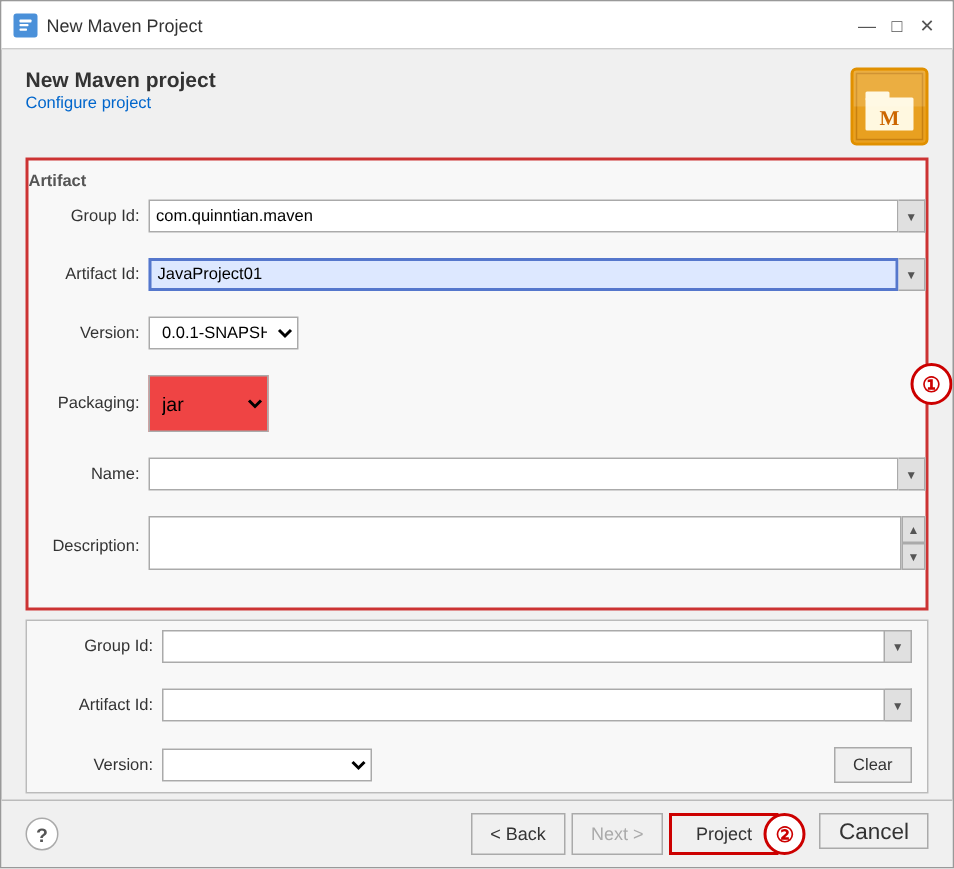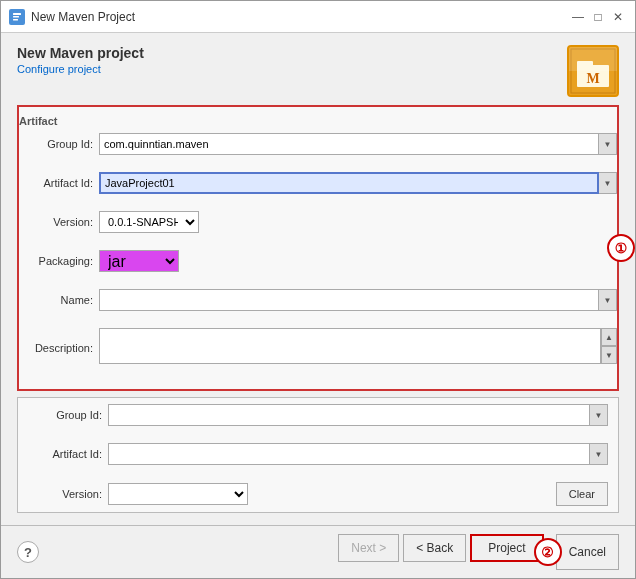--- a/index.html
+++ b/index.html
@@ -164,24 +164,24 @@
     .version-select {
       height: 22px;
       border: 1px solid #aaa;
       background: white;
       font-size: 11px;
       font-family: inherit;
       padding: 0 4px;
       width: 100px;
     }
     .packaging-select {
-      height: 22px;
-      border: 1px solid #aaa;
-      background: #d946ef;
-      font-size: 16px;
+      height: 38px;
+      border: 1px solid #aaa;
+      background: #ef4444;
+      font-size: 13px;
       font-family: inherit;
       padding: 0 4px;
       width: 80px;
     }
     .parent-section {
       padding: 6px 10px 6px 10px;
       margin-bottom: 6px;
       background: #f8f8f8;
       border: 1px solid #bbb;
     }
@@ -401,23 +401,23 @@
 
     <div class="advanced-row">
       <span class="advanced-arrow">▶</span>
       <span class="advanced-label">Advanced</span>
     </div>
   </div>
 
   <div class="bottom-bar">
     <div class="help-btn">?</div>
     <div class="bottom-buttons" style="position:relative;">
+      <button class="btn" style="height:28px; padding:0 12px; font-size:12px;">&lt; Back</button>
       <button class="btn" style="height:28px; padding:0 12px; font-size:12px; color:#aaa;">Next &gt;</button>
-      <button class="btn" style="height:28px; padding:0 12px; font-size:12px;">&lt; Back</button>
       <div style="position:relative;">
         <button class="btn-finish">Project</button>
         
         <div style="position:absolute; right:-18px; top:50%; transform:translateY(-50%); width:28px; height:28px; border-radius:50%; border:2px solid #cc0000; color:#cc0000; display:flex; align-items:center; justify-content:center; font-size:14px; font-weight:bold; background:white; z-index:10;">②</div>
       </div>
-      <button class="btn" style="height:36px; padding:0 12px; font-size:12px; margin-left:8px;">Cancel</button>
+      <button class="btn" style="height:24px; padding:0 12px; font-size:15px; margin-left:23px;">Cancel</button>
     </div>
   </div>
 </div>
 
 </body></html>

